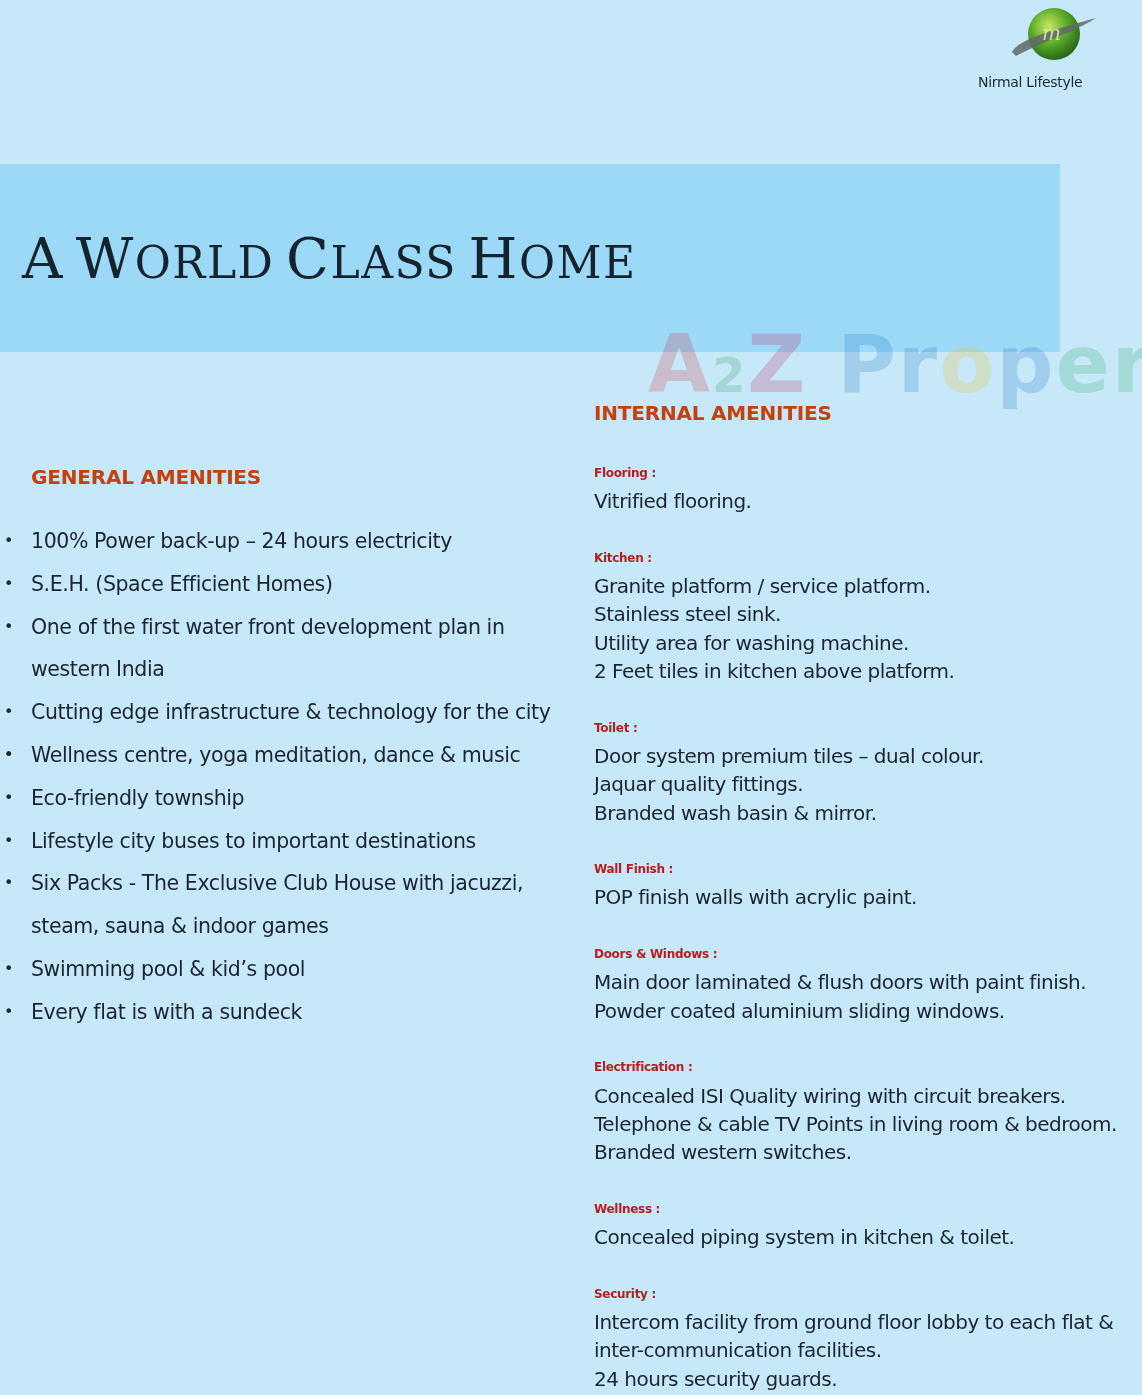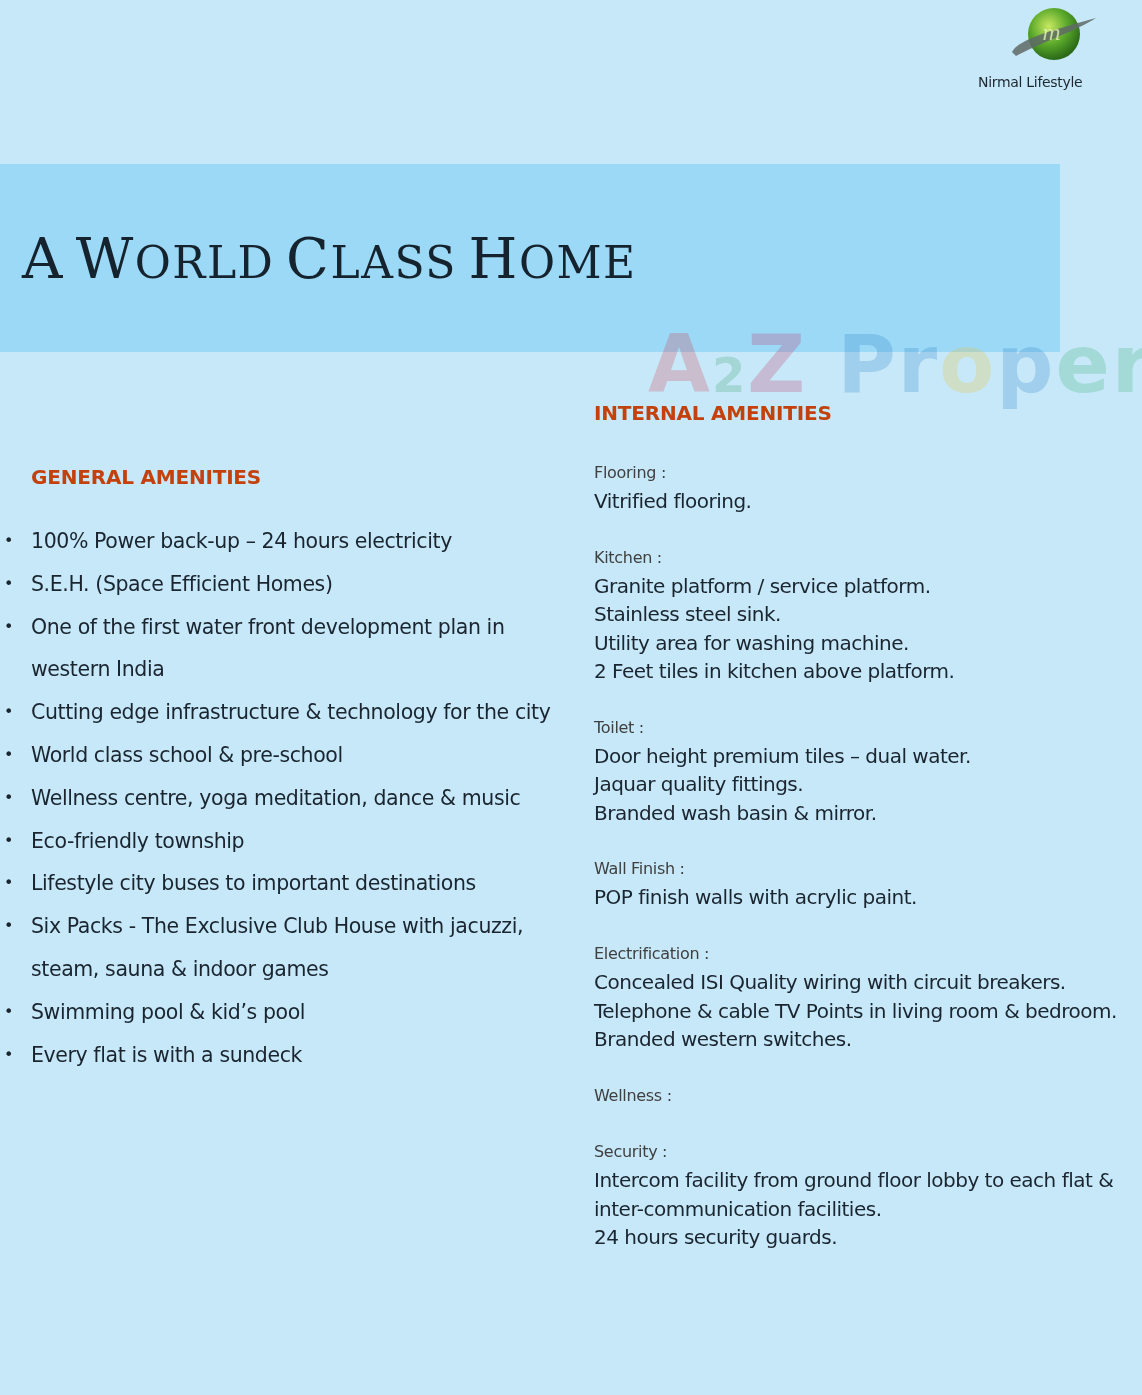--- a/index.html
+++ b/index.html
@@ -54,21 +54,21 @@
     color: #1a2530;
   }
   .general-list li .bullet {
     position: absolute; left: 4px; top: 0; font-size: 16px;
   }
   .internal {
     position: absolute; left: 594px; top: 459px; width: 548px;
   }
   .group { margin-bottom: 28.3px; }
   .group-title {
-    font-weight: normal; font-size: 16px; line-height: 28.3px; color: #404040;
+    font-weight: bold; font-size: 12px; line-height: 28.3px; color: #b91c1c;
     letter-spacing: -0.3px; white-space: nowrap;
   }
   .group-line {
     font-size: 20px; line-height: 28.3px; color: #1a2530;
     letter-spacing: -0.5px; white-space: nowrap;
   }
 </style>
 </head>
 <body>
 
@@ -98,21 +98,21 @@
 
 <div class="watermark" id="watermark"><span style="color: rgb(212, 40, 60);">A</span><span style="color: rgb(42, 154, 90); font-size: 48px;">2</span><span style="color: rgb(194, 30, 90);">Z</span><span style="color: rgb(0, 0, 0);"> </span><span style="color: rgb(30, 120, 200);">P</span><span style="color: rgb(30, 120, 200);">r</span><span style="color: rgb(240, 192, 32);">o</span><span style="color: rgb(30, 120, 200);">p</span><span style="color: rgb(42, 170, 106);">e</span><span style="color: rgb(42, 170, 106);">r</span></div>
 
 <div class="section-title general-title">GENERAL AMENITIES</div>
 <ul class="general-list" id="general-list">
     <li><span class="bullet">•</span><span>100% Power back-up – 24 hours electricity</span></li>
     <li><span class="bullet">•</span><span>S.E.H. (Space Efficient Homes)</span></li>
     <li><span class="bullet">•</span><span>One of the first water front development plan in</span></li>
     <li><span>western India</span></li>
     <li><span class="bullet">•</span><span>Cutting edge infrastructure &amp; technology for the city</span></li>
-    <li><span class="bullet">•</span><span>World class school &amp; pre-school</span></li>
+    <li><span class="bullet">•</span></li>
     <li><span class="bullet">•</span><span>Wellness centre, yoga meditation, dance &amp; music</span></li>
     <li><span class="bullet">•</span><span>Eco-friendly township</span></li>
     <li><span class="bullet">•</span><span>Lifestyle city buses to important destinations</span></li>
     <li><span class="bullet">•</span><span>Six Packs - The Exclusive Club House with jacuzzi,</span></li>
     <li><span>steam, sauna &amp; indoor games</span></li>
     <li><span class="bullet">•</span><span>Swimming pool &amp; kid’s pool</span></li>
     <li><span class="bullet">•</span><span>Every flat is with a sundeck</span></li>
   </ul>
 
 <div class="section-title internal-title">INTERNAL AMENITIES</div>
@@ -123,36 +123,42 @@
     </div>
     <div class="group">
       <div class="group-title">Kitchen :</div>
       <div class="group-line">Granite platform / service platform.</div>
       <div class="group-line">Stainless steel sink.</div>
       <div class="group-line">Utility area for washing machine.</div>
       <div class="group-line">2 Feet tiles in kitchen above platform.</div>
     </div>
     <div class="group">
       <div class="group-title">Toilet :</div>
-      <div class="group-line">Door height premium tiles – dual water.</div>
+      <div class="group-line">Door system premium tiles – dual colour.</div>
       <div class="group-line">Jaquar quality fittings.</div>
       <div class="group-line">Branded wash basin &amp; mirror.</div>
     </div>
     <div class="group">
       <div class="group-title">Wall Finish :</div>
       <div class="group-line">POP finish walls with acrylic paint.</div>
+    </div>
+    <div class="group">
+      <div class="group-title">Doors &amp; Windows :</div>
+      <div class="group-line">Main door laminated &amp; flush doors with paint finish.</div>
+      <div class="group-line">Powder coated aluminium sliding windows.</div>
     </div>
     <div class="group">
       <div class="group-title">Electrification :</div>
       <div class="group-line">Concealed ISI Quality wiring with circuit breakers.</div>
       <div class="group-line">Telephone &amp; cable TV Points in living room &amp; bedroom.</div>
       <div class="group-line">Branded western switches.</div>
     </div>
     <div class="group">
       <div class="group-title">Wellness :</div>
+      <div class="group-line">Concealed piping system in kitchen &amp; toilet.</div>
     </div>
     <div class="group">
       <div class="group-title">Security :</div>
       <div class="group-line">Intercom facility from ground floor lobby to each flat &amp;</div>
       <div class="group-line">inter-communication facilities.</div>
       <div class="group-line">24 hours security guards.</div>
     </div>
   </div>
 
 </body></html>

